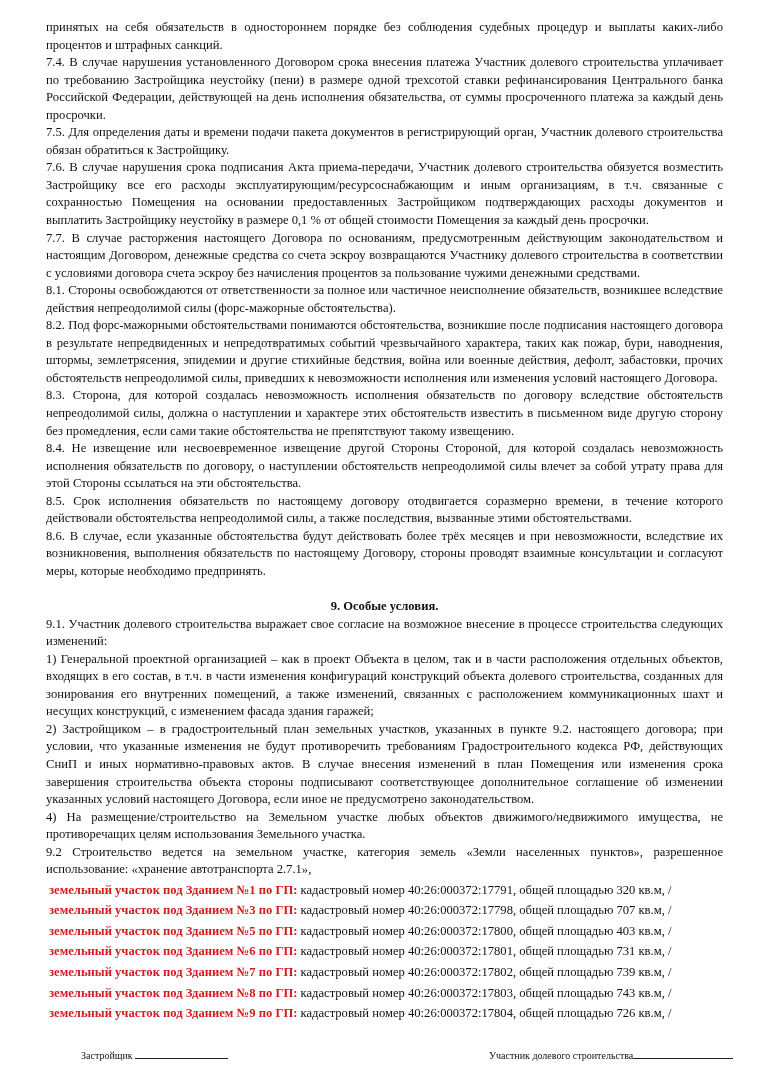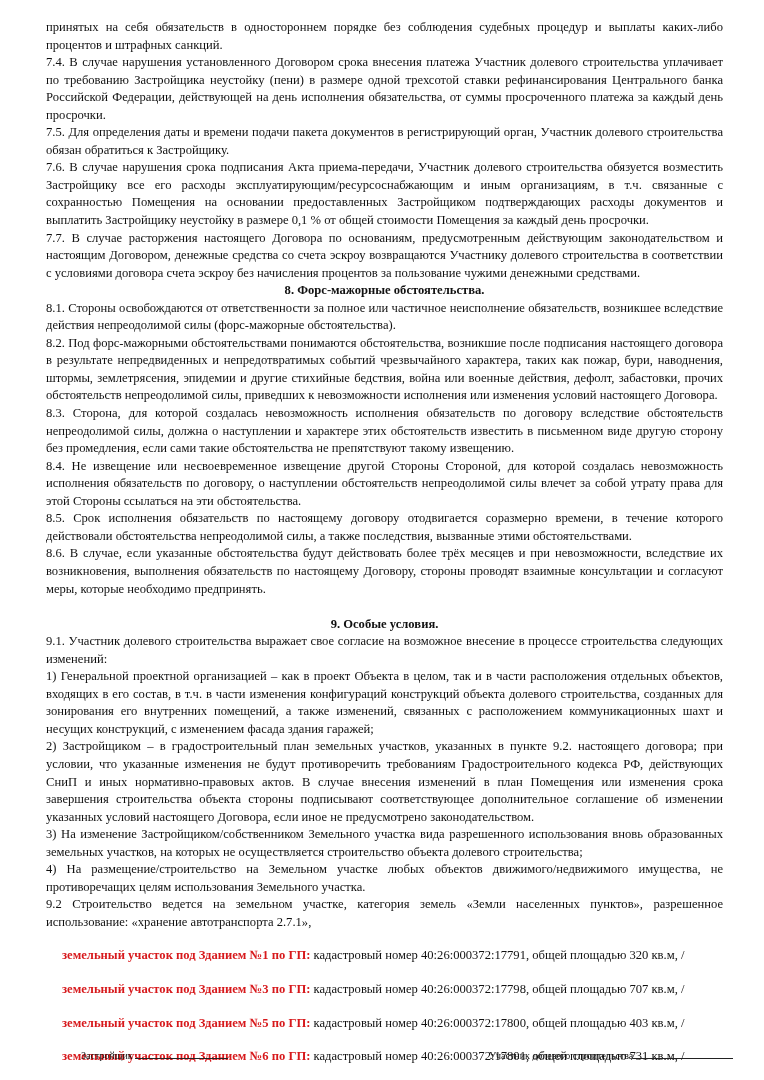--- a/index.html
+++ b/index.html
@@ -5,57 +5,55 @@
   html, body { margin: 0; padding: 0; background: #ffffff; }
   body { width: 764px; height: 1080px; position: relative; overflow: hidden; }
   .page {
     position: absolute; left: 46px; top: 19px; width: 677px;
     font-family: "Liberation Serif", serif;
     font-size: 12.6px; line-height: 17.55px; color: #111111;
   }
   .p { margin: 0; text-align: justify; text-align-last: left; }
   .h { margin: 0; text-align: center; font-weight: bold; }
   .gap { height: 17.55px; }
-  .plot { margin: 16px; white-space: nowrap; }
+  .plot { margin: 3px; white-space: nowrap; }
   .plot .red { color: #d7191c; font-weight: bold; }
   .sign {
     position: absolute; top: 1049px;
     font-family: "Liberation Serif", serif; font-size: 10px; color: #111; margin-left: 35px;
   }
   .sign-left { left: 46px; }
   .sign-right { left: 454px; text-align: center; }
   .uline { display: inline-block; border-bottom: 1px solid #222; vertical-align: baseline; height: 9px; }
 </style>
 </head>
 <body>
 
 <div class="page">
   <div id="top-paras">
       <p class="p">принятых на себя обязательств в одностороннем порядке без соблюдения судебных процедур и выплаты каких-либо процентов и штрафных санкций.</p>
       <p class="p">7.4. В случае нарушения установленного Договором срока внесения платежа Участник долевого строительства уплачивает по требованию Застройщика неустойку (пени) в размере одной трехсотой ставки рефинансирования Центрального банка Российской Федерации, действующей на день исполнения обязательства, от суммы просроченного платежа за каждый день просрочки.</p>
       <p class="p">7.5. Для определения даты и времени подачи пакета документов в регистрирующий орган, Участник долевого строительства обязан обратиться к Застройщику.</p>
       <p class="p">7.6. В случае нарушения срока подписания Акта приема-передачи, Участник долевого строительства обязуется возместить Застройщику все его расходы эксплуатирующим/ресурсоснабжающим и иным организациям, в т.ч. связанные с сохранностью Помещения на основании предоставленных Застройщиком подтверждающих расходы документов и выплатить Застройщику неустойку в размере 0,1 % от общей стоимости Помещения за каждый день просрочки.</p>
       <p class="p">7.7. В случае расторжения настоящего Договора по основаниям, предусмотренным действующим законодательством и настоящим Договором, денежные средства со счета эскроу возвращаются Участнику долевого строительства в соответствии с условиями договора счета эскроу без начисления процентов за пользование чужими денежными средствами.</p>
     </div>
-  <p class="h">8. Форс-мажорные обстоятельства.</p>
   <div id="s8-paras">
       <p class="p">8.1. Стороны освобождаются от ответственности за полное или частичное неисполнение обязательств, возникшее вследствие действия непреодолимой силы (форс-мажорные обстоятельства).</p>
       <p class="p">8.2. Под форс-мажорными обстоятельствами понимаются обстоятельства, возникшие после подписания настоящего договора в результате непредвиденных и непредотвратимых событий чрезвычайного характера, таких как пожар, бури, наводнения, штормы, землетрясения, эпидемии и другие стихийные бедствия, война или военные действия, дефолт, забастовки, прочих обстоятельств непреодолимой силы, приведших к невозможности исполнения или изменения условий настоящего Договора.</p>
       <p class="p">8.3. Сторона, для которой создалась невозможность исполнения обязательств по договору вследствие обстоятельств непреодолимой силы, должна о наступлении и характере этих обстоятельств известить в письменном виде другую сторону без промедления, если сами такие обстоятельства не препятствуют такому извещению.</p>
       <p class="p">8.4. Не извещение или несвоевременное извещение другой Стороны Стороной, для которой создалась невозможность исполнения обязательств по договору, о наступлении обстоятельств непреодолимой силы влечет за собой утрату права для этой Стороны ссылаться на эти обстоятельства.</p>
       <p class="p">8.5. Срок исполнения обязательств по настоящему договору отодвигается соразмерно времени, в течение которого действовали обстоятельства непреодолимой силы, а также последствия, вызванные этими обстоятельствами.</p>
       <p class="p">8.6. В случае, если указанные обстоятельства будут действовать более трёх месяцев и при невозможности, вследствие их возникновения, выполнения обязательств по настоящему Договору, стороны проводят взаимные консультации и согласуют меры, которые необходимо предпринять.</p>
     </div>
   <div class="gap"></div>
   <p class="h">9. Особые условия.</p>
   <div id="s9-paras">
       <p class="p">9.1. Участник долевого строительства выражает свое согласие на возможное внесение в процессе строительства следующих изменений:</p>
       <p class="p">1) Генеральной проектной организацией – как в проект Объекта в целом, так и в части расположения отдельных объектов, входящих в его состав, в т.ч. в части изменения конфигураций конструкций объекта долевого строительства, созданных для зонирования его внутренних помещений, а также изменений, связанных с расположением коммуникационных шахт и несущих конструкций, с изменением фасада здания гаражей;</p>
       <p class="p">2)  Застройщиком – в градостроительный план земельных участков, указанных в пункте 9.2. настоящего договора; при условии, что указанные изменения не будут противоречить требованиям Градостроительного кодекса РФ, действующих СниП и иных нормативно-правовых актов. В случае внесения изменений в план Помещения или изменения срока завершения строительства объекта стороны подписывают соответствующее дополнительное соглашение об изменении указанных условий настоящего Договора, если иное не предусмотрено законодательством.</p>
-      <p class="p">3) На изменение Застройщиком/собственником Земельного участка вида разрешенного использования вновь образованных земельных участков, на которых не осуществляется строительство объекта долевого строительства;</p>
       <p class="p">4) На размещение/строительство на Земельном участке любых объектов движимого/недвижимого имущества, не противоречащих целям использования Земельного участка.</p>
       <p class="p">9.2 Строительство ведется на земельном участке, категория земель «Земли населенных пунктов», разрешенное использование: «хранение автотранспорта 2.7.1»,</p>
     </div>
   <div id="s9-plots">
       <p class="plot"><span class="red">земельный участок под Зданием №1 по ГП:</span><span> кадастровый номер 40:26:000372:17791, общей площадью 320 кв.м, /</span></p>
       <p class="plot"><span class="red">земельный участок под Зданием №3 по ГП:</span><span> кадастровый номер 40:26:000372:17798, общей площадью 707 кв.м, /</span></p>
       <p class="plot"><span class="red">земельный участок под Зданием №5 по ГП:</span><span> кадастровый номер 40:26:000372:17800, общей площадью 403 кв.м, /</span></p>
       <p class="plot"><span class="red">земельный участок под Зданием №6 по ГП:</span><span> кадастровый номер 40:26:000372:17801, общей площадью 731 кв.м, /</span></p>
       <p class="plot"><span class="red">земельный участок под Зданием №7 по ГП:</span><span> кадастровый номер 40:26:000372:17802, общей площадью 739 кв.м, /</span></p>
       <p class="plot"><span class="red">земельный участок под Зданием №8 по ГП:</span><span> кадастровый номер 40:26:000372:17803, общей площадью 743 кв.м, /</span></p>

